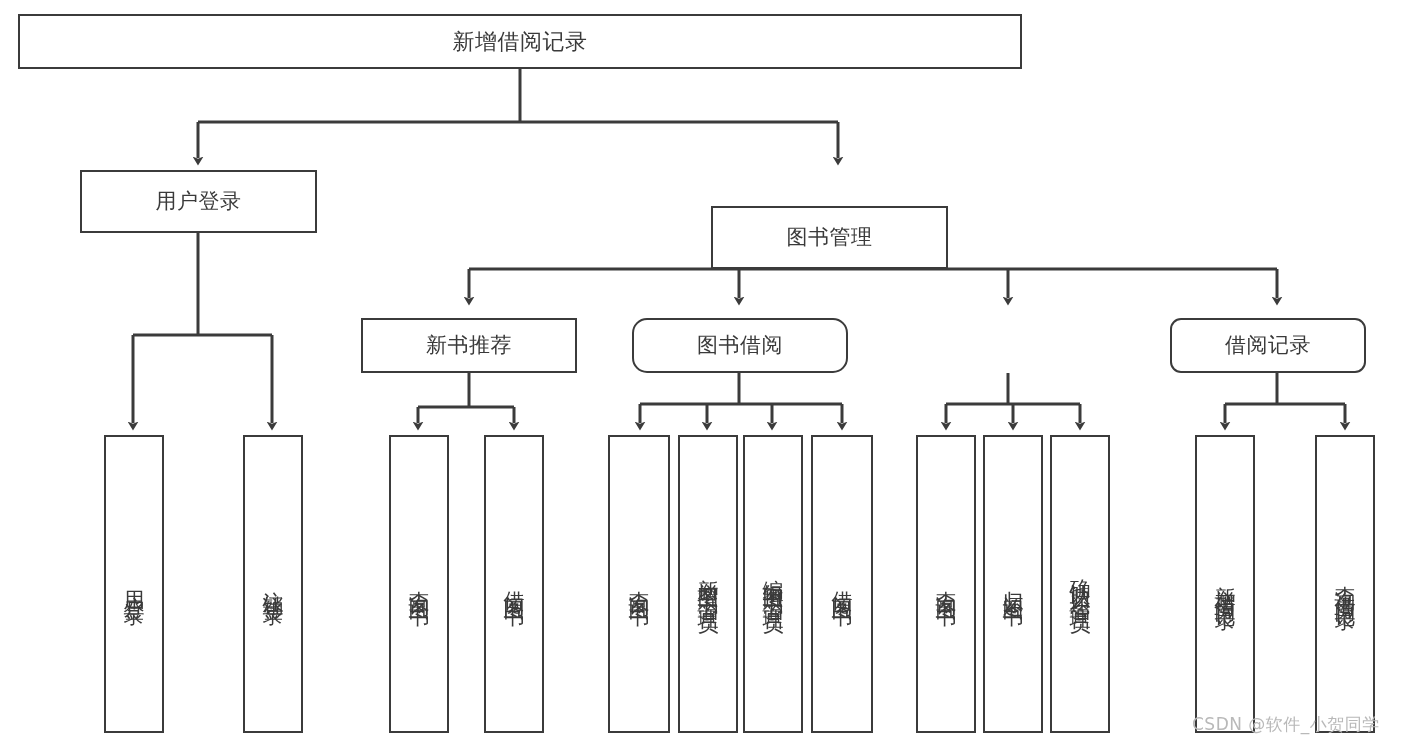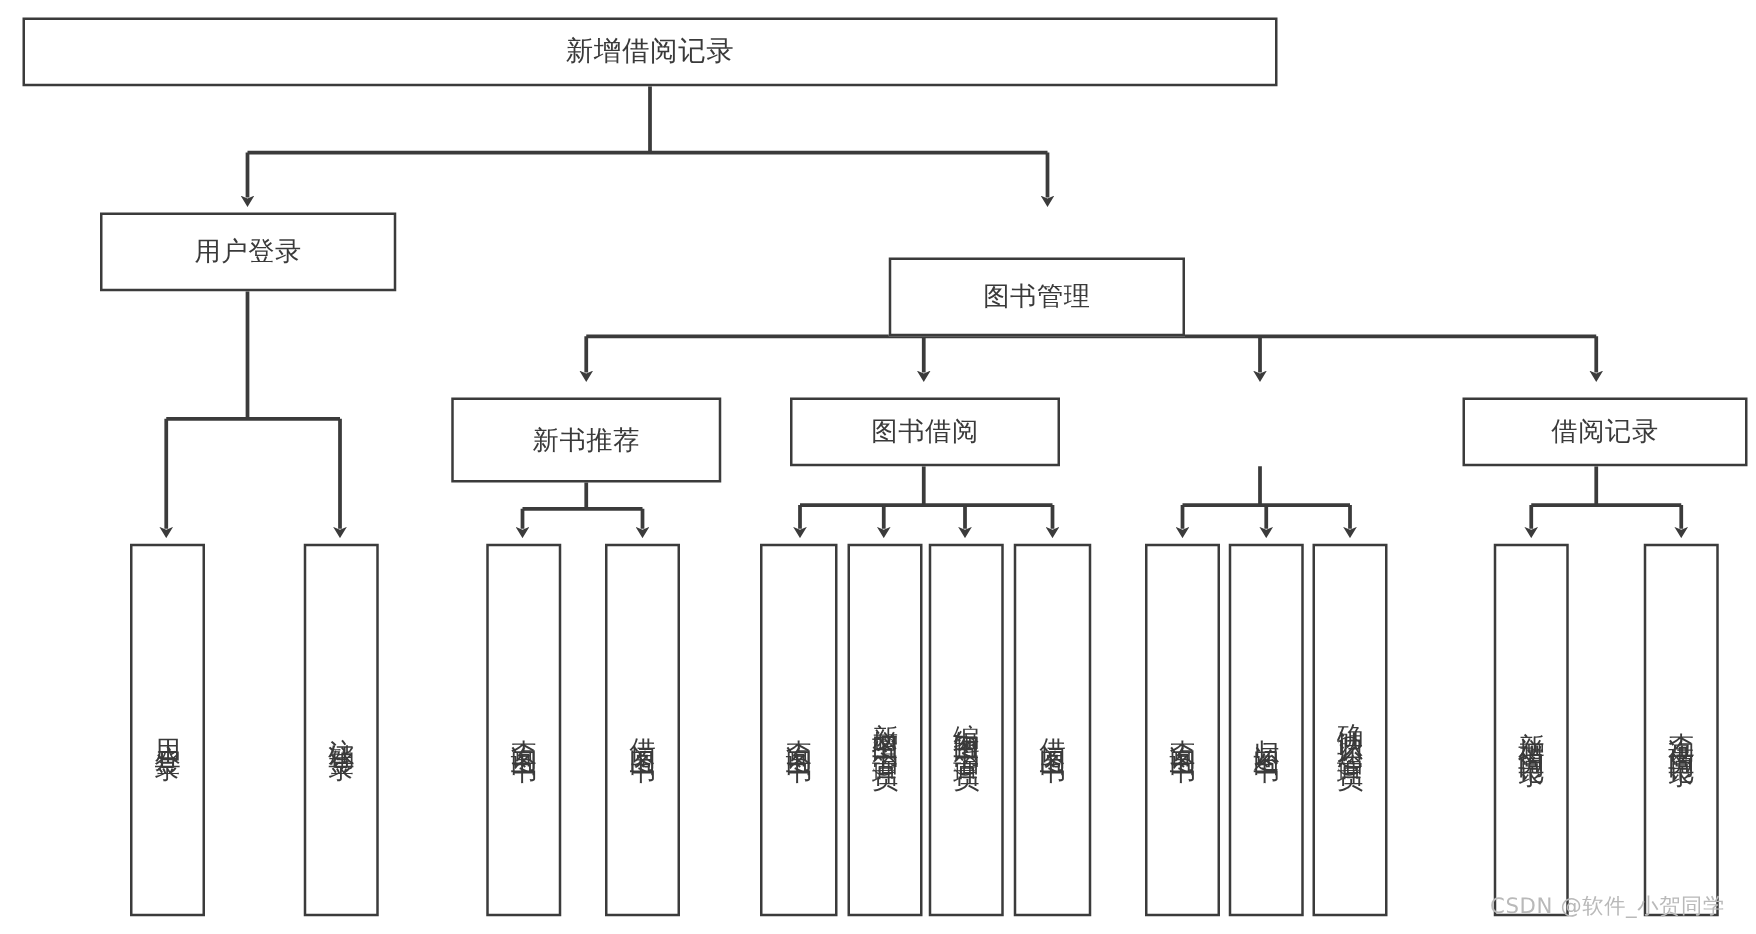--- a/index.html
+++ b/index.html
@@ -134,27 +134,27 @@
     <span class="node-label">新增借阅记录</span>
   </div>
 
   <div class="node horiz" style="left:80px; top:170px; width:237px; height:63px;">
     <span class="node-label">用户登录</span>
   </div>
   <div class="node horiz" style="left:711px; top:170px; width:237px; height:63px;margin-top:36px;">
     <span class="node-label">图书管理</span>
   </div>
 
-  <div class="node horiz" style="left:361px; top:318px; width:216px; height:68px;">
+  <div class="node horiz" style="left:361px; top:318px; width:216px; height:55px;">
     <span class="node-label">新书推荐</span>
   </div>
-  <div class="node horiz" style="left:632px; top:318px; width:216px; height:55px;">
+  <div class="node horiz" style="left:632px; top:318px; width:216px; height:55px;border-radius:15px;">
     <span class="node-label">图书借阅</span>
   </div>
-  <div class="node horiz" style="left:1170px; top:318px; width:228px; height:55px;">
+  <div class="node horiz" style="left:1170px; top:318px; width:196px; height:55px;border-radius:11px;">
     <span class="node-label">借阅记录</span>
   </div>
 
   <div class="node vert" style="left:104px; top:435px; width:60px; height:298px;">
     <span class="node-label">用户登录</span>
   </div>
   <div class="node vert" style="left:243px; top:435px; width:60px; height:298px;">
     <span class="node-label">注销登录</span>
   </div>
 

